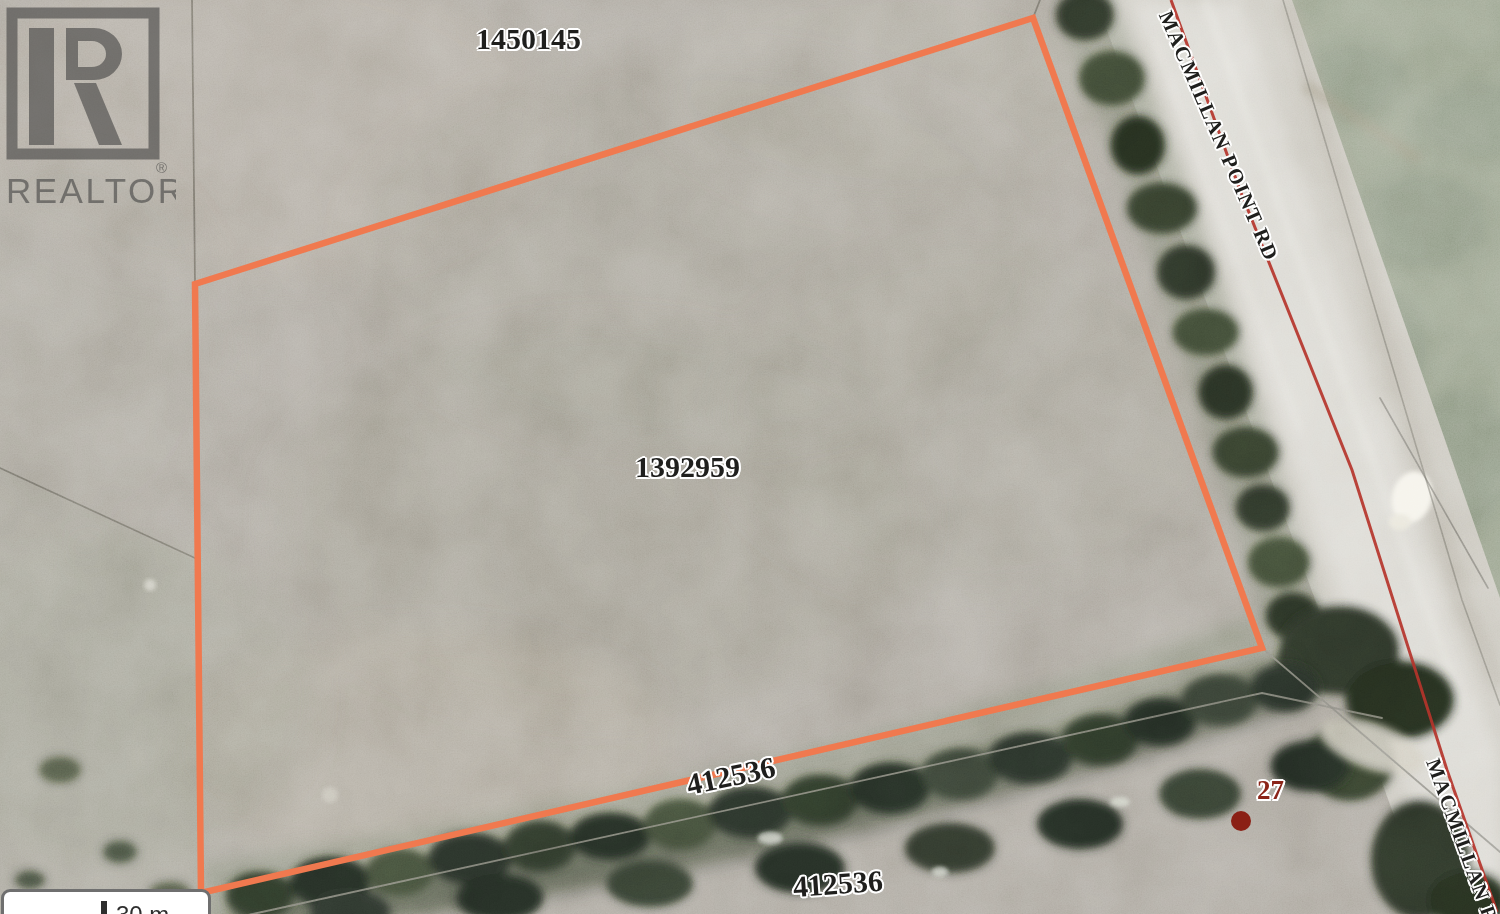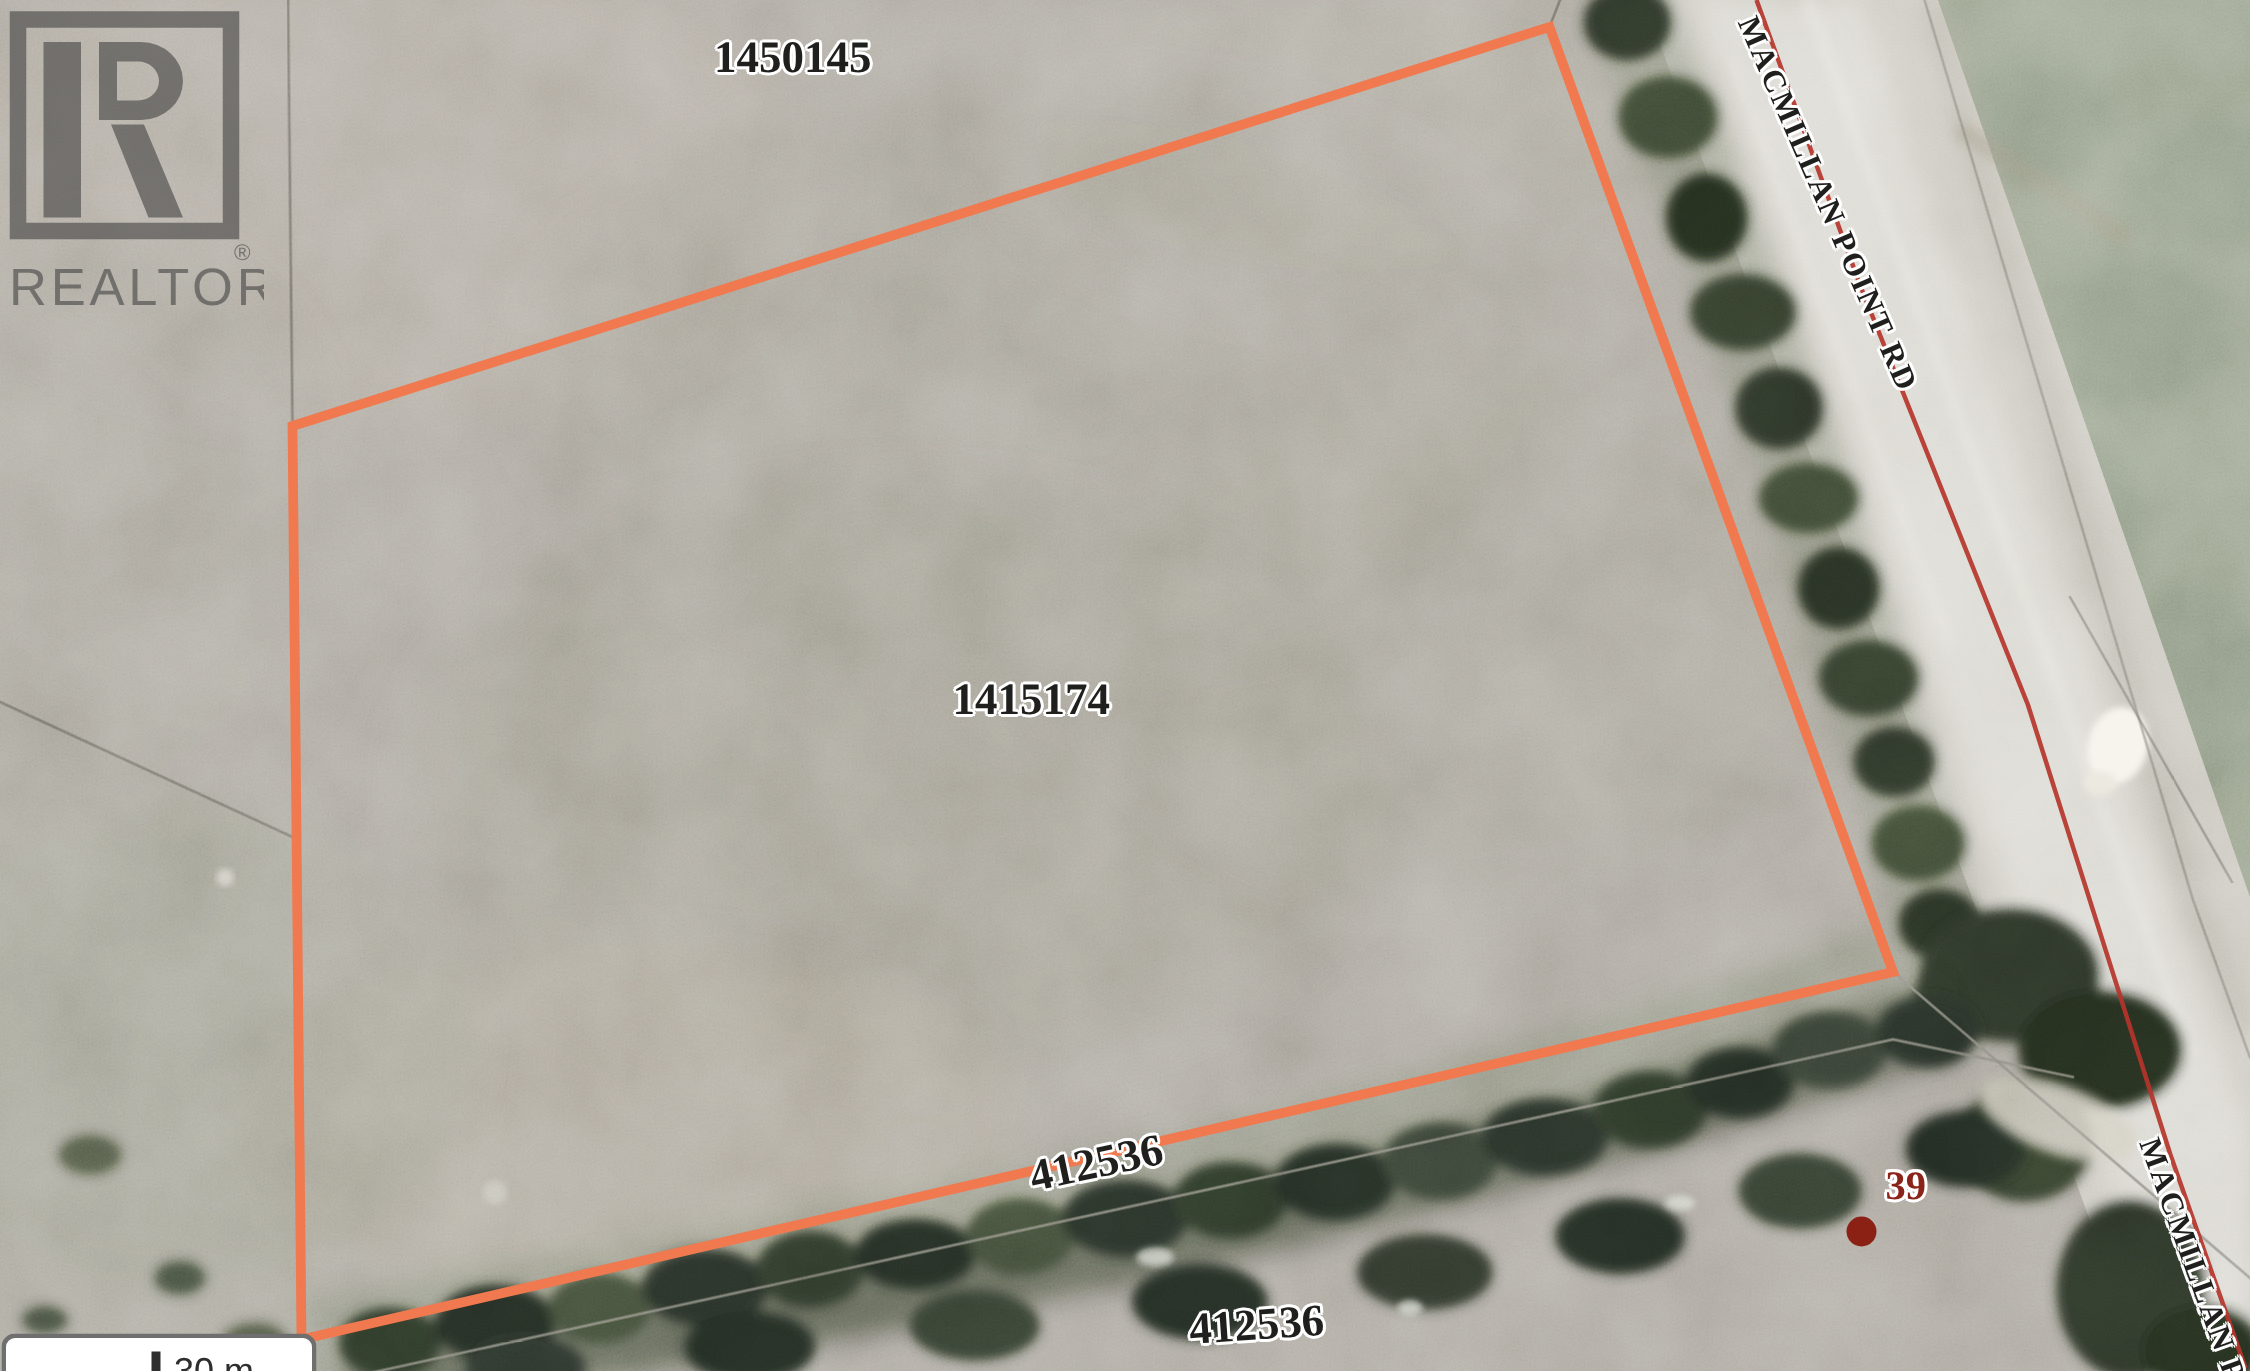--- a/index.html
+++ b/index.html
@@ -201,26 +201,26 @@
     <rect x="0" y="0" width="1500" height="914" filter="url(#grain)" opacity=".15" style="mix-blend-mode:overlay"></rect>
 
     <polygon points="195,284 1033,18 1262,648 201,893" fill="none" stroke="var(--parcel-boundary,#F0794F)" stroke-width="6.5" stroke-linejoin="miter"></polygon>
 
     <polyline points="1171,0 1240,190 1352,470 1447,770 1497,912" fill="none" stroke="var(--road-centerline,#B5342B)" stroke-width="3" opacity=".92"></polyline>
 
     <circle cx="1241" cy="821" r="10" fill="var(--civic-dot,#8B2015)"></circle>
   </svg>
 
   <div class="lbl lbl-parcel" id="lbl-parcel-top">1450145</div>
-  <div class="lbl lbl-parcel" id="lbl-parcel-main">1415174</div>
+  <div class="lbl lbl-parcel" id="lbl-parcel-main">1392959</div>
   <div class="lbl lbl-parcel" id="lbl-strip-upper">412536</div>
   <div class="lbl lbl-parcel" id="lbl-strip-lower">412536</div>
   <div class="lbl lbl-road" id="lbl-road-main">MACMILLAN POINT RD</div>
   <div class="lbl lbl-road" id="lbl-road-br">MACMILLAN POINT RD</div>
-  <div class="lbl" id="lbl-civic">39</div>
+  <div class="lbl" id="lbl-civic">27</div>
 
   <svg class="watermark" width="172" height="206" viewBox="0 0 172 206">
     <rect class="frame" x="8" y="7" width="142" height="141"></rect>
     <g>
       <rect x="25" y="22" width="25" height="117"></rect>
       <path fill-rule="evenodd" d="M62,22 h28 a28,26 0 0 1 0,52 h-28 z M74,35 h14 a14,13 0 0 1 0,26 h-14 z"></path>
       <path d="M70,77 h22 l26,62 h-23 z"></path>
     </g>
     <text x="2" y="197" font-size="35" letter-spacing="2.5">REALTOR</text>
     <text x="152" y="167" font-size="15">®</text>

